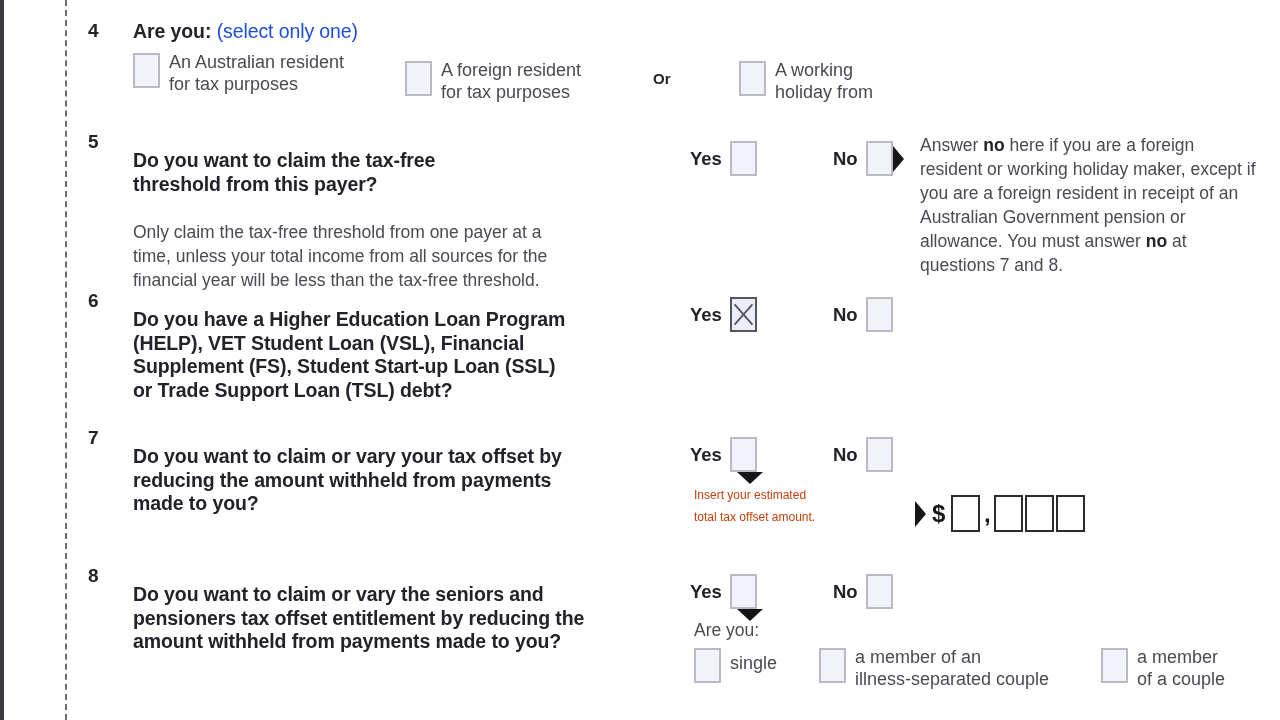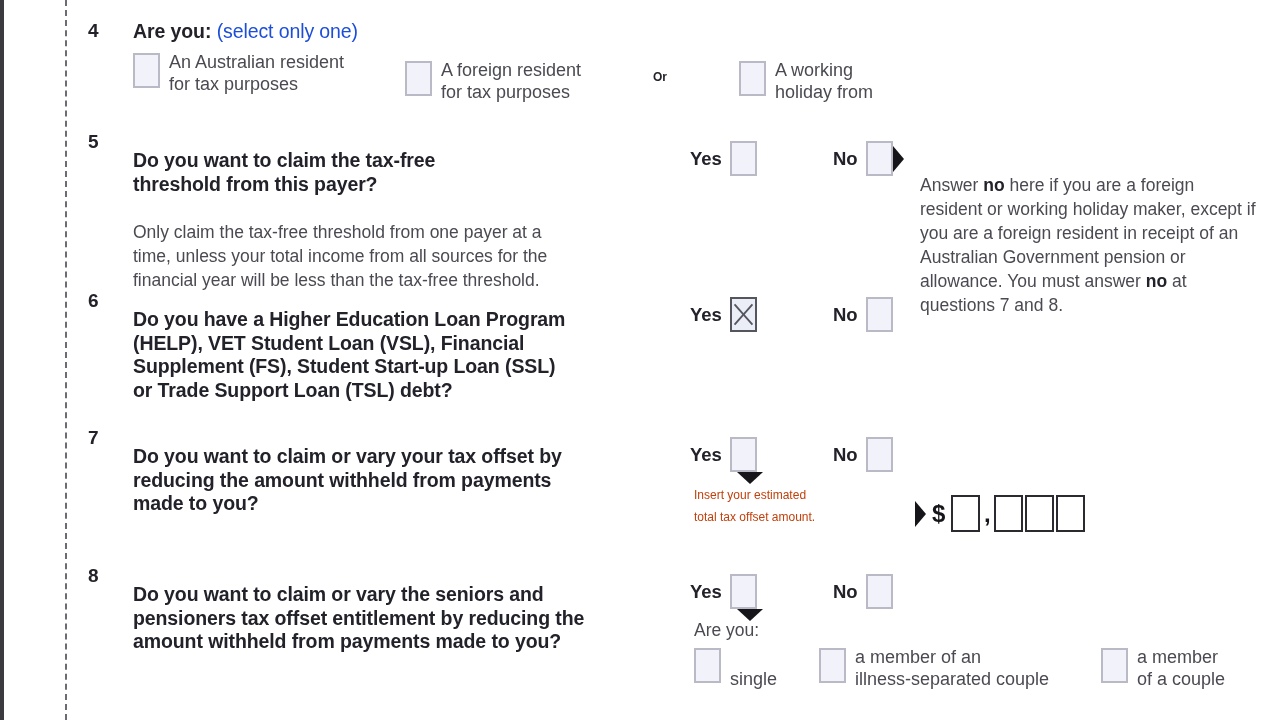--- a/index.html
+++ b/index.html
@@ -145,28 +145,27 @@
     border-left: 13px solid transparent;
     border-right: 13px solid transparent;
     border-top: 12px solid #16161a;
   }
 
   .sidenote {
     position: absolute;
     font-size: 17.5px;
     line-height: 24px;
     color: #4a4a52;
-    margin-top: 40px;
   }
   .sidenote b { color: #22222a; font-weight: bold; }
 
   .or-label {
     position: absolute;
     font-weight: bold;
-    font-size: 12px;
+    font-size: 15px;
     color: #22222a;
   }
 
   .helper {
     position: absolute;
     font-size: 12px;
     line-height: 22px;
     color: #c2410c;
     white-space: pre-line;
   }
@@ -337,21 +336,21 @@
 
     <div class="yesno" style="left:745px; top:9px;">
       <span class="ynlabel">No</span>
       <span class="cb"></span>
     </div>
 
     <div class="areyou" style="left:606px; top:55px;">Are you:</div>
 
     <div class="opt" style="left:606px; top:81px;">
       <span class="cb"></span>
-      <span class="optlabel" style="margin-top:22px;">single</span>
+      <span class="optlabel" style="margin-top:6px;">single</span>
     </div>
 
     <div class="opt" style="left:731px; top:81px;">
       <span class="cb"></span>
       <span class="optlabel">a member of an
 illness-separated couple</span>
     </div>
 
     <div class="opt" style="left:1013px; top:81px;">
       <span class="cb"></span>

